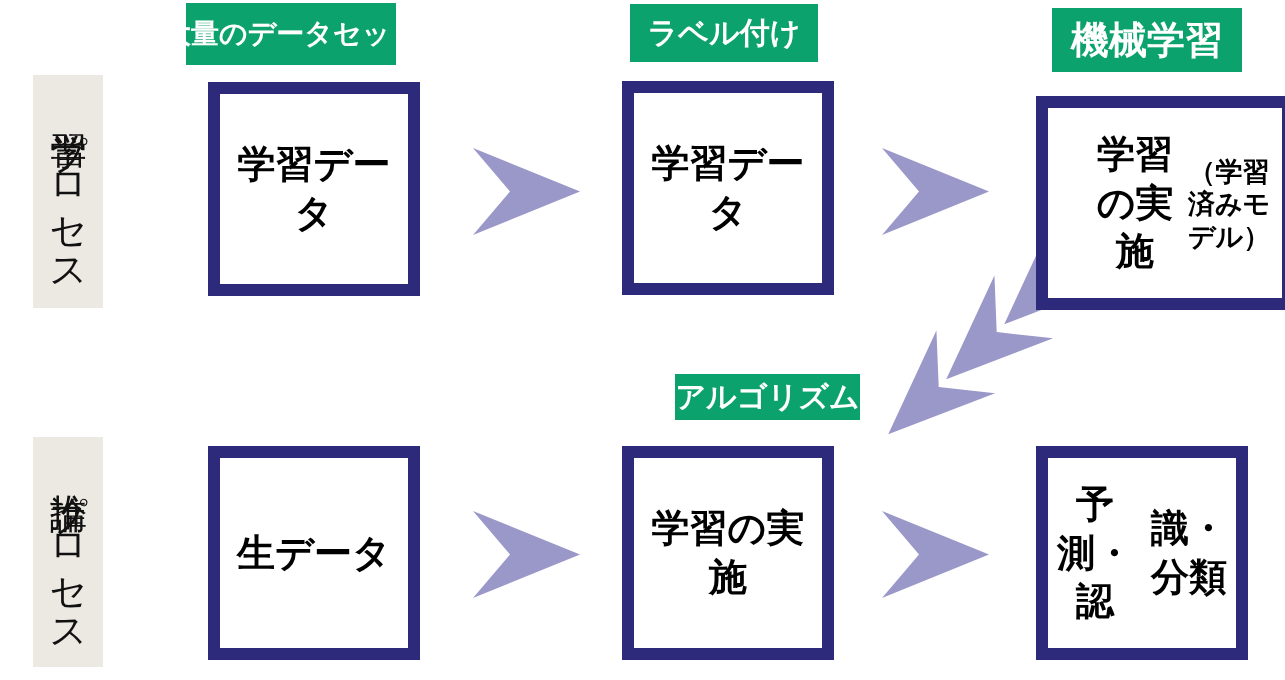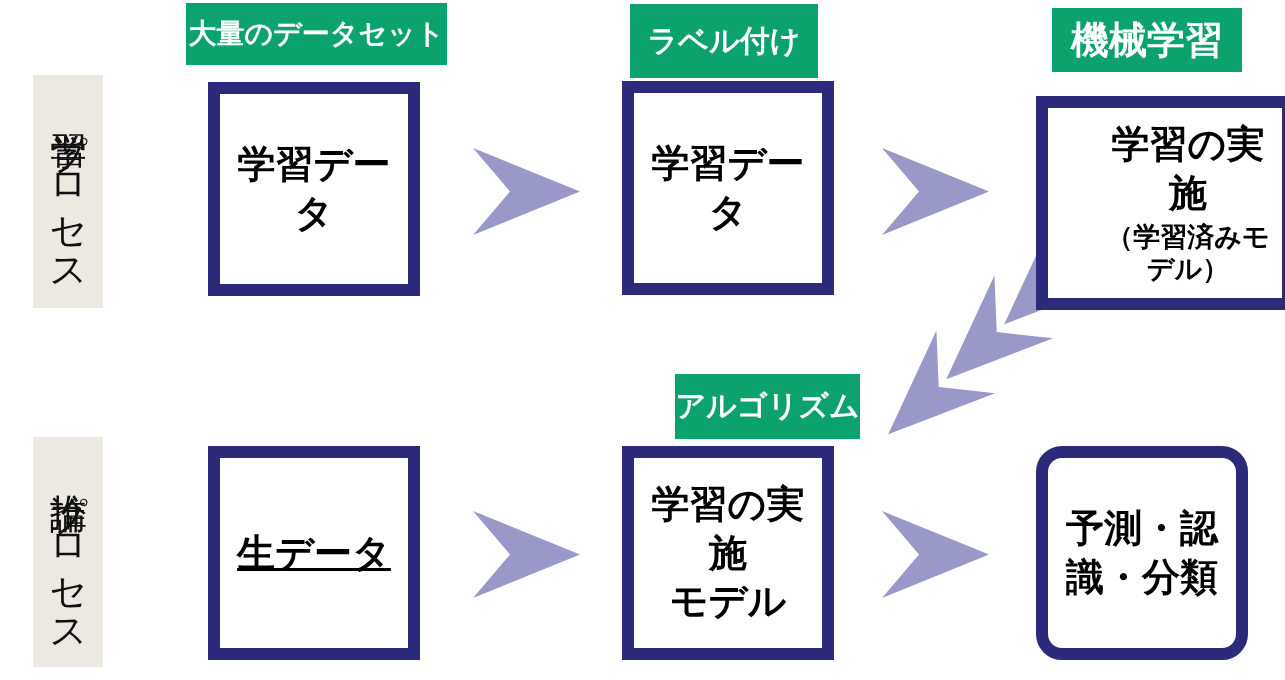--- a/index.html
+++ b/index.html
@@ -14,21 +14,21 @@
     font-size:37px;font-weight:500;letter-spacing:1px;color:#111111;z-index:2;
   }
   .tag{
     position:absolute;background:#0ca26d;color:#ffffff;font-weight:bold;
     display:flex;align-items:center;justify-content:center;z-index:3;
     white-space:nowrap;
   }
   .pbox{
     position:absolute;width:188px;height:190px;background:#ffffff;
     border:12px solid #2d2a7b;z-index:2;
-    display:flex;flex-direction:column;align-items:center;justify-content:center;
+    display:flex;flex-direction:row;align-items:center;justify-content:center;
     text-align:center;
   }
   .pbox .line{display:block;font-weight:bold;font-size:38px;line-height:1.28;}
   .pbox .note{display:block;font-weight:bold;font-size:27px;line-height:1.2;margin-top:3px;}
   .arrow{position:absolute;z-index:2;}
   .cascade{position:absolute;left:840px;top:205px;z-index:1;}
 </style>
 </head>
 <body>
 
@@ -44,44 +44,43 @@
       </g>
       <g transform="translate(87,193) rotate(137)">
         <polygon points="-53,-43 53,0 -53,43 -16,0"></polygon>
       </g>
     </g>
   </svg>
 
   <div class="side-label" style="top:75px;height:233px;">学習プロセス</div>
   <div class="side-label" style="top:437px;height:230px;">推論プロセス</div>
 
-  <div class="tag" style="left:186px;top:3px;width:261px;height:62px;font-size:28px;">大量のデータセット</div>
-  <div class="tag" style="left:630px;top:4px;width:188px;height:74px;font-size:30px;">ラベル付け</div>
+  <div class="tag" style="left:186px;top:3px;width:210px;height:62px;font-size:28px;">大量のデータセット</div>
+  <div class="tag" style="left:630px;top:4px;width:188px;height:58px;font-size:30px;">ラベル付け</div>
   <div class="tag" style="left:1052px;top:8px;width:190px;height:64px;font-size:38px;">機械学習</div>
-  <div class="tag" style="left:675px;top:374px;width:185px;height:65px;font-size:30px;text-align:right;">アルゴリズム</div>
+  <div class="tag" style="left:675px;top:374px;width:185px;height:46px;font-size:30px;text-align:right;">アルゴリズム</div>
 
   <div class="pbox" style="left:208px;top:82px;">
     <span class="line">学習データ</span>
   </div>
   <div class="pbox" style="left:622px;top:81px;">
     <span class="line">学習データ</span>
   </div>
   <div class="pbox" style="left:1036px;top:96px;padding-left:46px;">
     <span class="line">学習の実施</span>
     <span class="note">（学習済みモデル）</span>
   </div>
 
-  <div class="pbox" style="left:208px;top:446px;text-decoration:underline;">
+  <div class="pbox" style="left:208px;top:446px;">
     <span class="line">生データ</span>
   </div>
   <div class="pbox" style="left:622px;top:446px;">
     <span class="line">学習の実施</span>
-    <span class="line">モデル</span>
   </div>
-  <div class="pbox" style="left:1036px;top:446px;border-radius:26px;">
+  <div class="pbox" style="left:1036px;top:446px;">
     <span class="line">予測・認</span>
     <span class="line">識・分類</span>
   </div>
 
   <svg class="arrow" style="left:473px;top:148px;" width="107" height="87" viewBox="0 0 107 87" aria-hidden="true">
     <polygon points="0,0 107,43.5 0,87 37,43.5" fill="#9a98c9"></polygon>
   </svg>
   <svg class="arrow" style="left:882px;top:148px;" width="107" height="87" viewBox="0 0 107 87" aria-hidden="true">
     <polygon points="0,0 107,43.5 0,87 37,43.5" fill="#9a98c9"></polygon>
   </svg>

